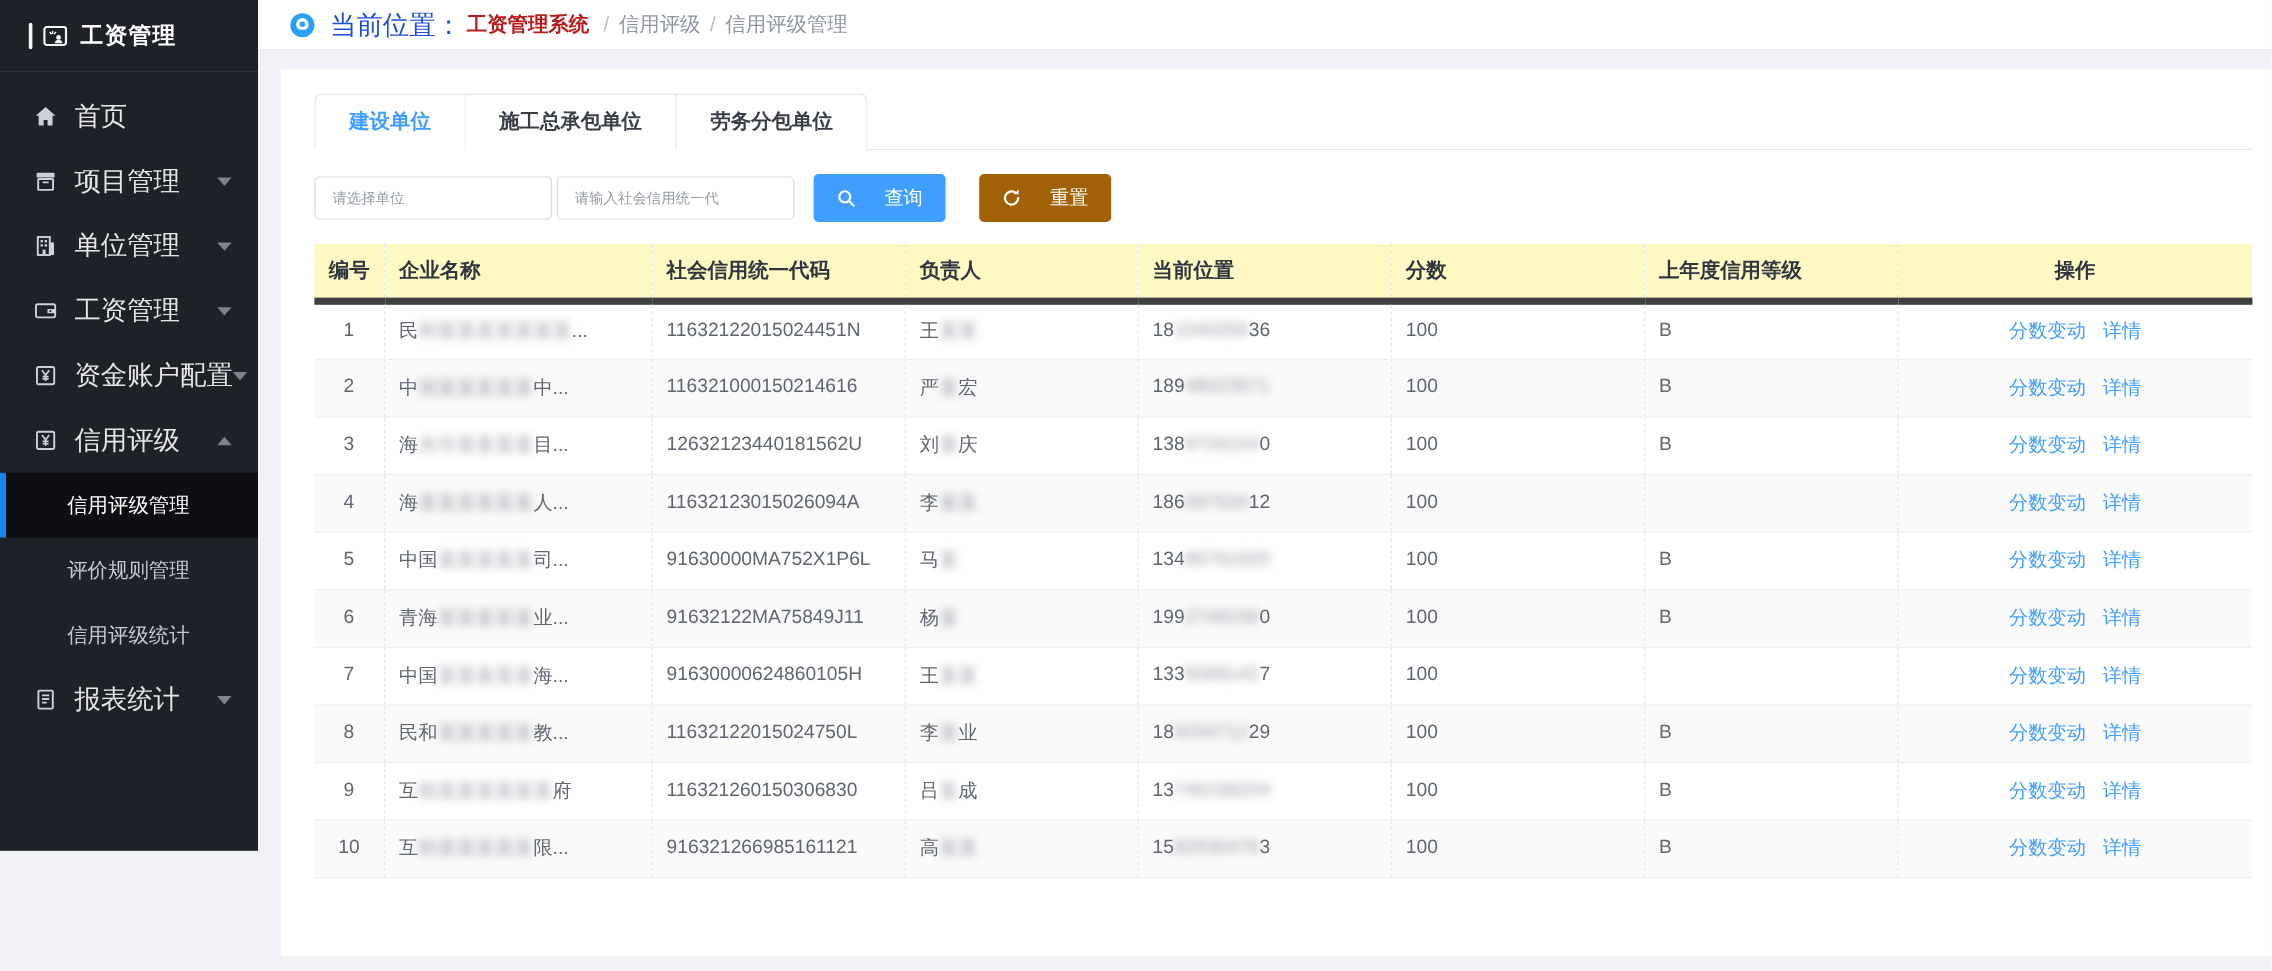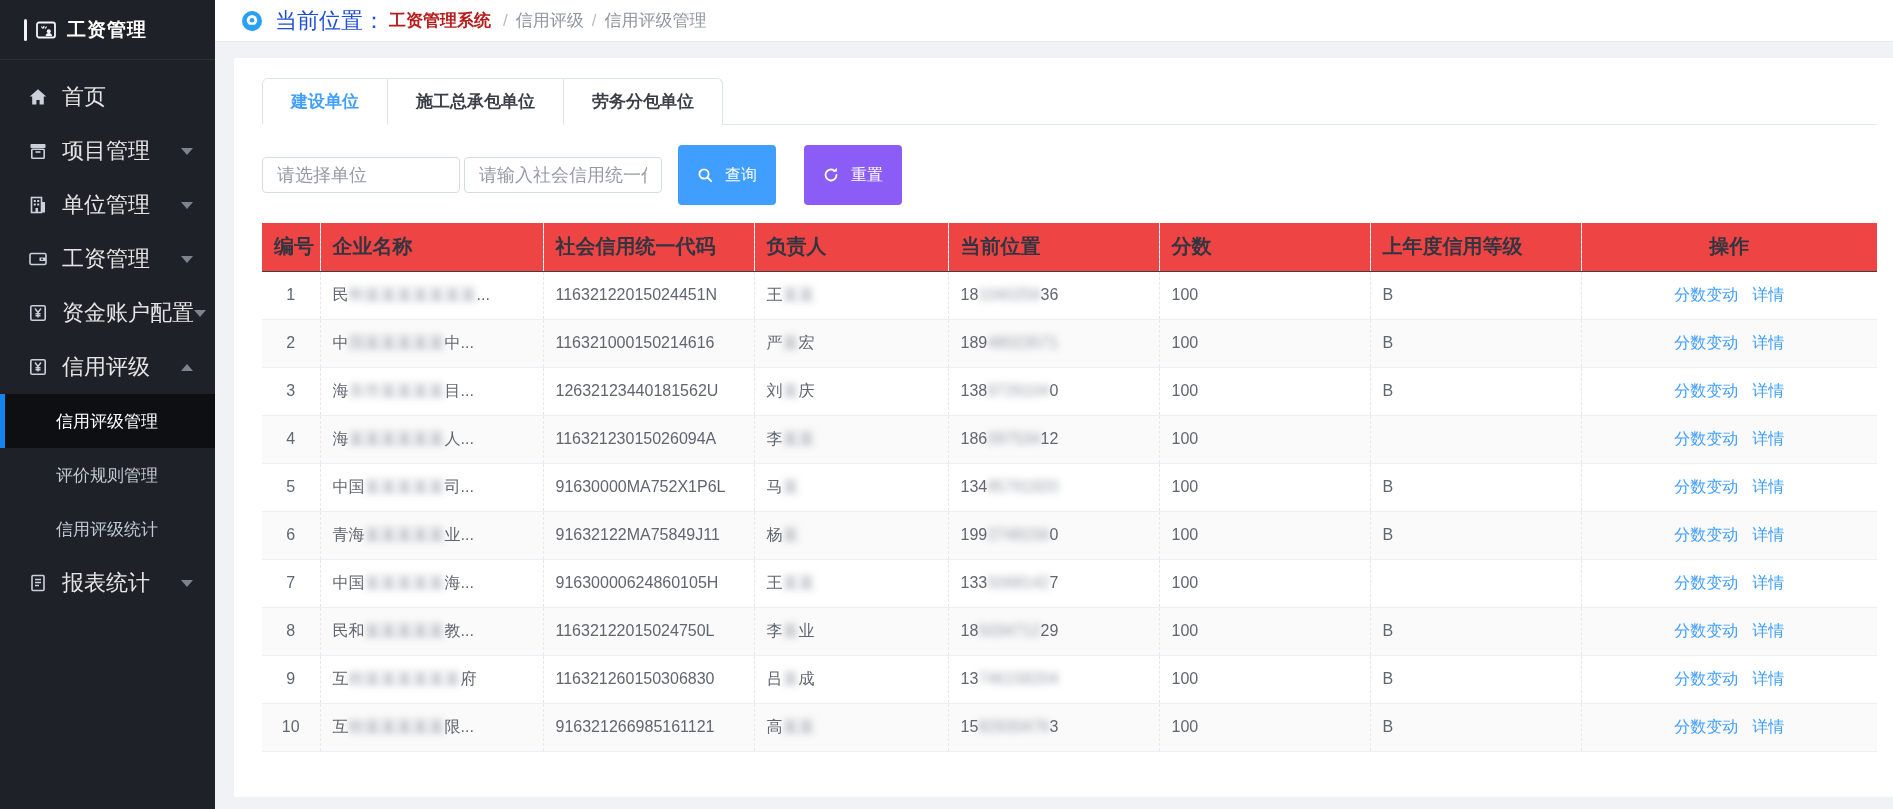--- a/index.html
+++ b/index.html
@@ -1,20 +1,20 @@
 <!DOCTYPE html>
 <html><head>
 <meta charset="utf-8">
 <style>
   * { margin:0; padding:0; box-sizing:border-box; }
   html,body { width:1893px; height:809px; overflow:hidden; font-family:"Liberation Sans","DejaVu Sans",sans-serif; }
   body { display:flex; background:#f0f2f5; }
 
   
-  .sidebar { width:215px; height:809px; background:#1e2228; flex:0 0 215px; display:flex; flex-direction:column; }
+  .sidebar { width:215px; height:709px; background:#1e2228; flex:0 0 215px; display:flex; flex-direction:column; }
   .logo { height:60px; display:flex; align-items:center; padding-left:24px; border-bottom:1px solid rgba(255,255,255,.08); }
   .logo-bar { width:3px; height:22px; background:#f2f4f7; border-radius:2px; margin-right:8px; }
   .logo-icon { margin-right:10px; display:flex; }
   .logo-title { color:#ffffff; font-size:19px; font-weight:bold; letter-spacing:1px; }
   .menu { padding-top:10px; }
   .menu-item { height:54px; display:flex; align-items:center; padding:0 22px 0 28px; color:#e5e5e5; font-size:22px; cursor:pointer; }
   .menu-item .mi-icon { width:20px; height:20px; margin-right:14px; display:flex; align-items:center; justify-content:center; }
   .menu-item .mi-label { flex:0 0 auto; }
   .caret { margin-left:auto; width:0; height:0; }
   .caret.down { border-left:6px solid transparent; border-right:6px solid transparent; border-top:7px solid #7d848e; }
@@ -37,32 +37,32 @@
   
   .tabs { display:flex; border-bottom:1px solid #dfe4ed; margin-top:6px; }
   .tab { height:47px; line-height:45px; padding:0 28px; font-size:17px; color:#3a3f47; background:#fff; border:1px solid #dfe4ed; border-bottom:none; margin-bottom:-1px; cursor:pointer;font-weight:bold; }
   .tab + .tab { border-left:none; }
   .tab:first-child { border-top-left-radius:6px; }
   .tab:last-child { border-top-right-radius:6px; }
   .tab.active { color:#409eff; border-bottom:1px solid #ffffff; }
 
   
   .filters { display:flex; align-items:center; margin:20px 0 18px 0; }
-  .f-input { width:198px; height:36px; border:1px solid #d7dbe2; border-radius:4px; padding:0 14px; font-size:18px; color:#5f6670; background:#fff; outline:none; font-family:inherit; }
+  .f-input { width:198px; height:36px; border:1px solid #d7dbe2; border-radius:4px; padding:0 14px; font-size:12px; color:#5f6670; background:#fff; outline:none; font-family:inherit; }
   .f-input::placeholder { color:#959ca6; }
   .f-input + .f-input { margin-left:4px; }
-  .btn { height:60px; display:flex; align-items:center; gap:12px; padding:0 19px; border:none; border-radius:4px; color:#fff; font-size:16px; cursor:pointer; font-family:inherit; }
+  .btn { height:40px; display:flex; align-items:center; gap:24px; padding:0 19px; border:none; border-radius:4px; color:#fff; font-size:16px; cursor:pointer; font-family:inherit; }
   .btn-query { background:#409eff; margin-left:16px; }
-  .btn-reset { background:#8b5cf6; margin-left:28px; }
+  .btn-reset { background:#a16207; margin-left:28px; }
 
   
   table { width:100%; border-collapse:collapse; table-layout:fixed; }
   th, td { height:48px; padding:0 12px; border-bottom:1px solid #ebeef5; border-right:1px dashed #e3e7ee; overflow:hidden; white-space:nowrap; }
   th:last-child, td:last-child { border-right:none; }
-  th { background:#ef4444; color:#303540; font-size:20px; font-weight:bold; text-align:left; border-bottom:1px solid #404040; }
+  th { background:#fef9c3; color:#303540; font-size:17px; font-weight:bold; text-align:left; border-bottom:6px solid #404040; }
   td { color:#5f6670; font-size:16px; background:#fff; }
   tbody tr:nth-child(even) td { background:#fafafa; }
   .al-c { text-align:center; }
   .mosaic { filter:blur(3.5px); color:#878d97; opacity:.85; }
   .op-link { color:#409eff; cursor:pointer; margin:0 7px; }
 </style>
 </head>
 <body>
 
 <div class="sidebar">

